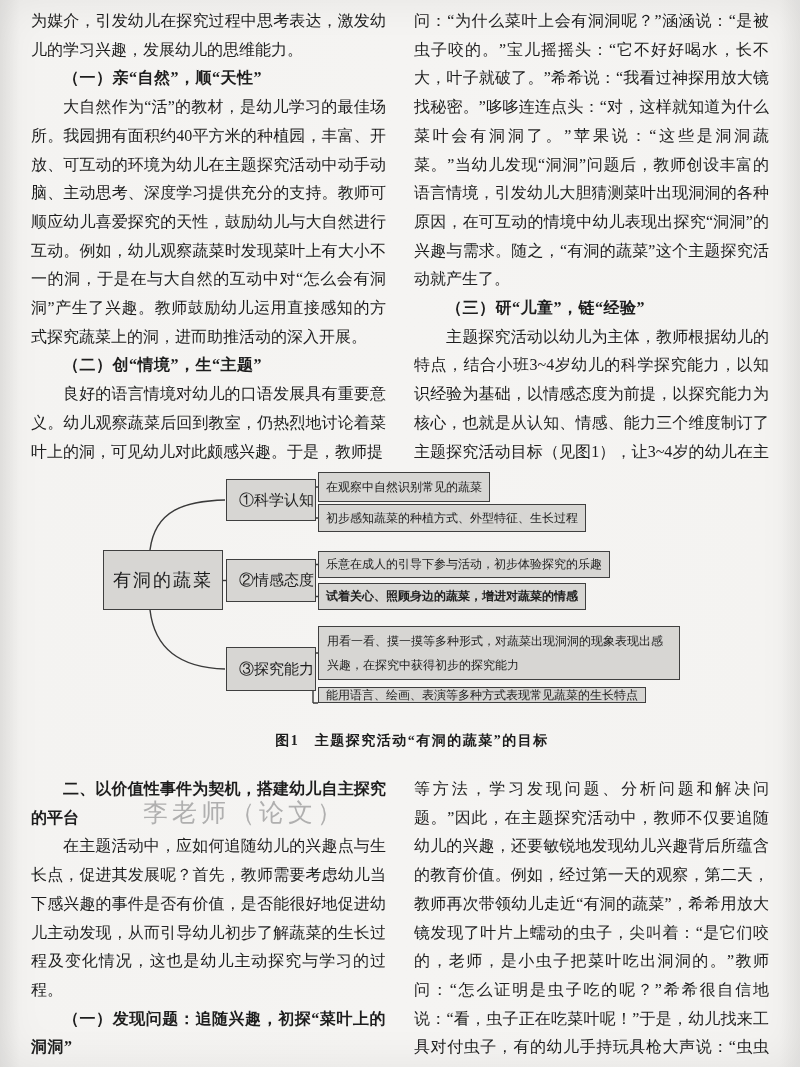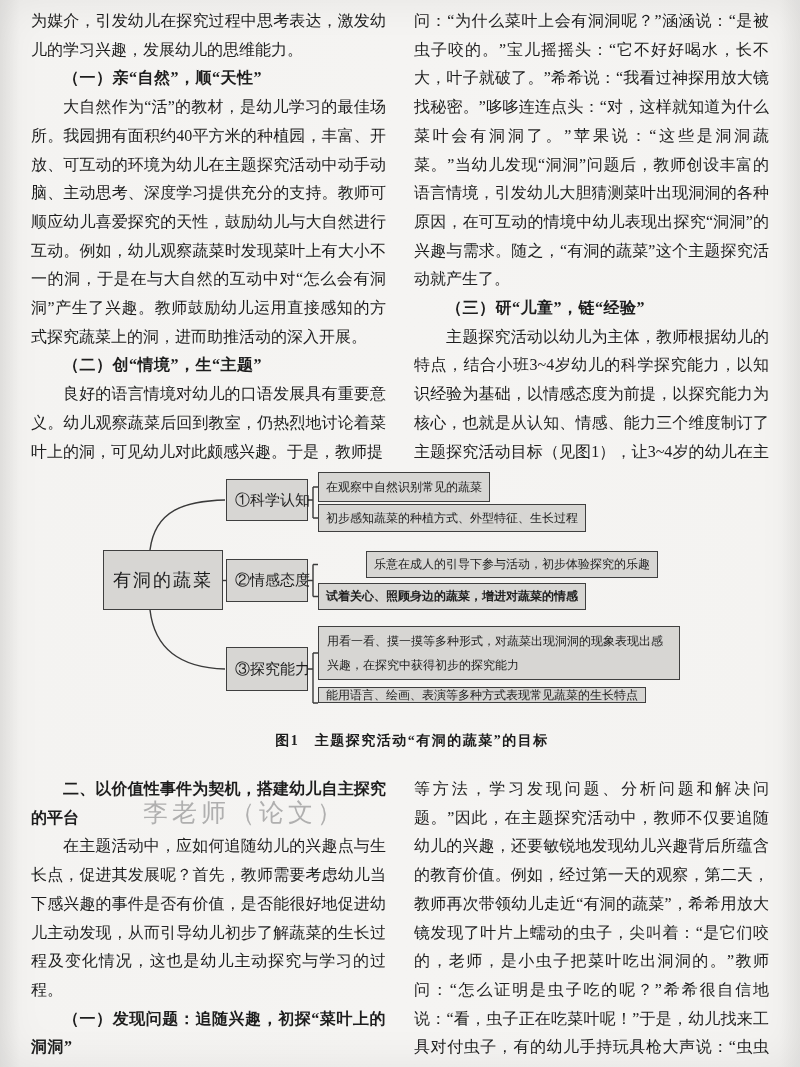--- a/index.html
+++ b/index.html
@@ -24,29 +24,29 @@
   p.h2  { text-indent:2em; font-weight:bold;
           font-family:"Liberation Sans","DejaVu Sans",sans-serif; }
 
   .figure { position:relative; height:296px; margin-top:5px; }
   .figure svg { position:absolute; left:0; top:0; }
   .nbox { position:absolute; box-sizing:border-box;
           background:#d7d6d3; border:1.4px solid #3f3f3f;
           display:flex; align-items:center; justify-content:center; }
   .nbox.root   { left:103px; top:80px; width:120px; height:60px;
                  font-size:18px; letter-spacing:2px; }
-  .nbox.branch { left:226px; width:82px; font-size:15px; white-space:nowrap;padding-left:11px; }
+  .nbox.branch { left:226px; width:90px; font-size:15px; white-space:nowrap;padding-left:11px; }
   .nbox.b1 { top:9px;   height:42px; }
   .nbox.b2 { top:89px;  height:43px; }
   .nbox.b3 { top:177px; height:44px; }
   .nbox.leaf { left:318px; font-size:12px; padding:0 7px;
                white-space:nowrap; justify-content:flex-start; }
   .nbox.l1a { top:2px;   height:30px; }
   .nbox.l1b { top:34px;  height:28px; }
-  .nbox.l2a { top:81px;  height:27px;margin-left:48px; }
+  .nbox.l2a { top:81px;  height:27px; }
   .nbox.l2b { top:113px; height:27px;font-weight:bold; }
   .nbox.l3a { top:156px; height:54px; width:362px; white-space:normal;
               line-height:24px; padding:10px 8px; }
   .nbox.l3b { top:217px; height:16px; }
   .caption { position:absolute; left:12px; top:262px; width:100%;
              text-align:center; font-size:14px; font-weight:700;
              letter-spacing:1.5px; }
 
   .watermark { position:absolute; left:143px; top:796px; z-index:9;
                font-family:"Liberation Sans","DejaVu Sans",sans-serif;

